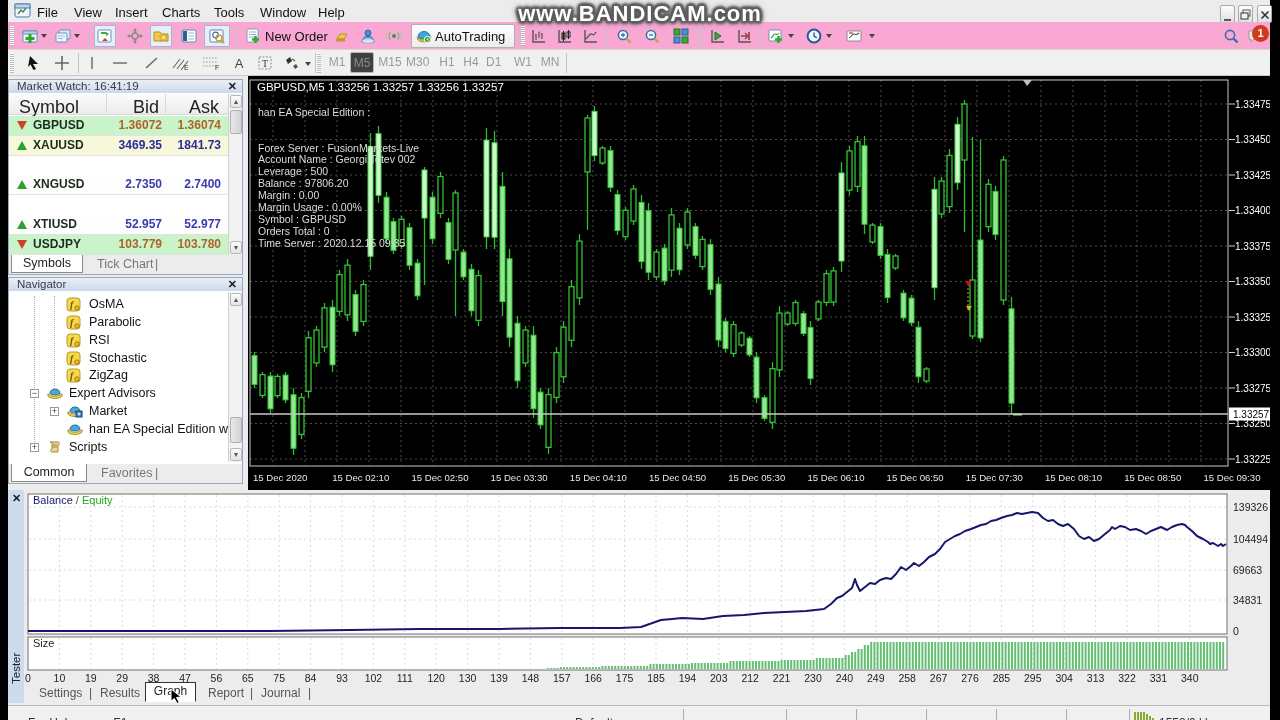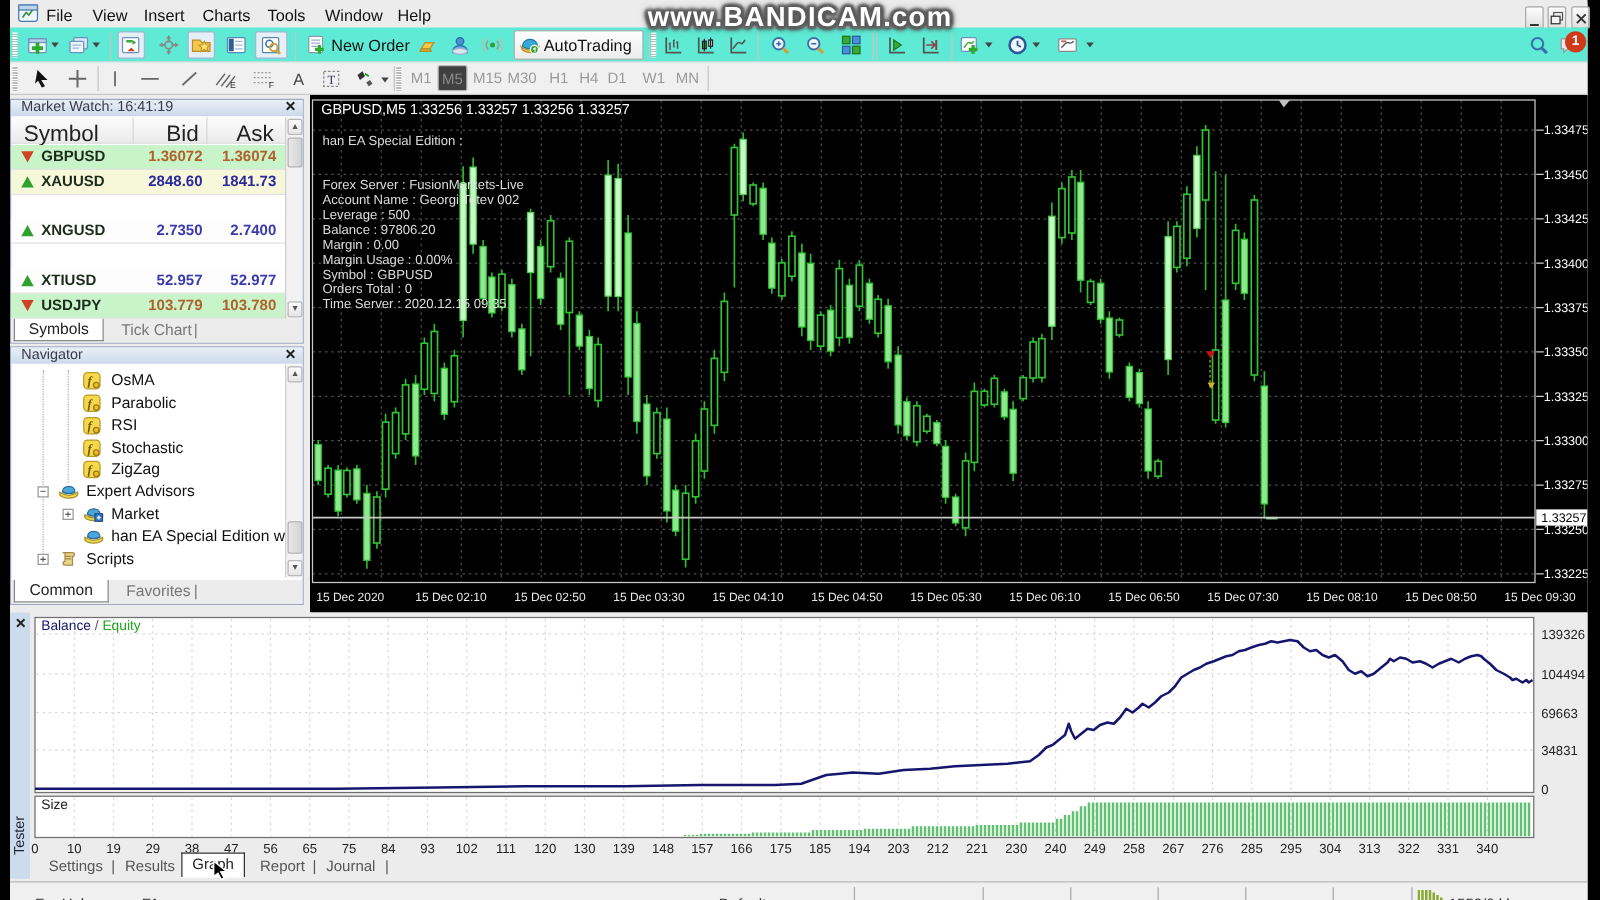--- a/index.html
+++ b/index.html
@@ -1,18 +1,18 @@
 <!DOCTYPE html>
 <html><head><meta charset="utf-8"><style>
 *{margin:0;padding:0;box-sizing:border-box}
 body{width:1280px;height:720px;background:#000;font-family:"Liberation Sans",sans-serif;position:relative;overflow:hidden}
 #app{position:absolute;left:8px;top:0;width:1262px;height:720px;background:#ececec}
 #menubar{position:absolute;left:0;top:2px;width:100%;height:20px;background:#ececec;font-size:13px;color:#111}
 .mi{position:absolute;top:3px}
-#tb1{position:absolute;left:0;top:22px;width:100%;height:28px;background:#5eead4;border-bottom:1px solid #d9d9d9}
+#tb1{position:absolute;left:0;top:22px;width:100%;height:28px;background:#f9a8d4;border-bottom:1px solid #d9d9d9}
 #tb2{position:absolute;left:0;top:50px;width:100%;height:26px;background:#f0f0f0;border-bottom:1px solid #c9c9c9}
 .tbb{position:absolute;top:3px;height:22px;display:flex;align-items:center;justify-content:center}
 .tbb.p{background:#e6eef7;border:1px solid #a0b8d0;border-radius:2px}
 .tsep{position:absolute;width:1px;background:#c4c4c4}
 .da{position:absolute;top:12px;width:0;height:0;border-left:3.5px solid transparent;border-right:3.5px solid transparent;border-top:4px solid #444}
 .grip{position:absolute;top:4px;width:4px;height:20px;background:repeating-linear-gradient(#fff 0 1px,#b8b8b8 1px 2px)}
 .wbtn{position:absolute;top:3px;width:15px;height:18px;background:linear-gradient(#fdfdfd,#e0e0e0);border:1px solid #aaa;border-radius:2px;font-size:10px;text-align:center;line-height:16px;color:#333}
 #mw{position:absolute;left:0;top:79px;width:235px;height:196px;background:#fff;border:1px solid #98a8c0}
 .ptitle{position:absolute;left:0;top:0;width:100%;height:13px;background:linear-gradient(#e9eff7,#ccd9ea);font-size:11.5px;color:#3a3a4a;padding-left:8px;line-height:13px}
 .px{position:absolute;right:5px;top:0px;font-size:11px;color:#222;font-weight:bold}
@@ -344,21 +344,21 @@
 <div style="position:absolute;left:0;top:36px;width:219px;height:139px">
 <div class="mwr" style="top:0.0px;background:#c9f3c9">
           <span class="aw ad"></span>
           <span class="sym">GBPUSD</span>
           <span class="v1" style="color:#b0622a">1.36072</span>
           <span class="v2" style="color:#b0622a">1.36074</span>
         </div>
 <div class="mwr" style="top:19.8px;background:#f7f7da">
           <span class="aw au"></span>
           <span class="sym">XAUUSD</span>
-          <span class="v1" style="color:#2a2a9e">2848.60</span>
+          <span class="v1" style="color:#2a2a9e">3469.35</span>
           <span class="v2" style="color:#2a2a9e">1841.73</span>
         </div>
 <div class="mwr" style="top:59.4px;background:#fdfdfd">
           <span class="aw au"></span>
           <span class="sym">XNGUSD</span>
           <span class="v1" style="color:#3a3aae">2.7350</span>
           <span class="v2" style="color:#3a3aae">2.7400</span>
         </div>
 <div class="mwr" style="top:99.0px;background:#fdfdfd">
           <span class="aw au"></span>

